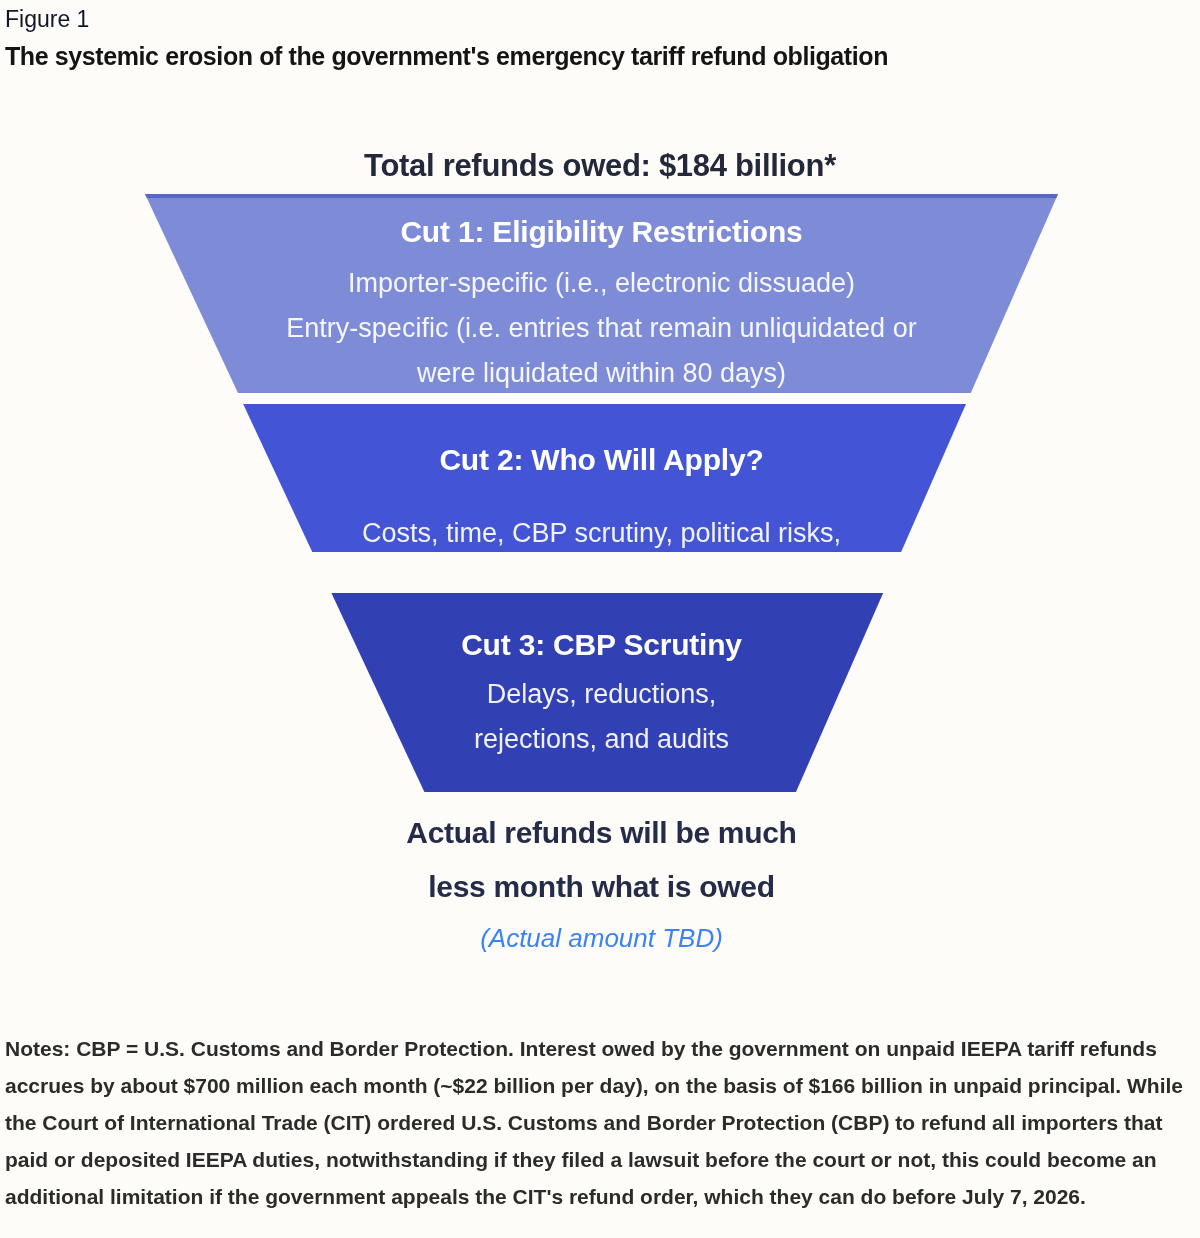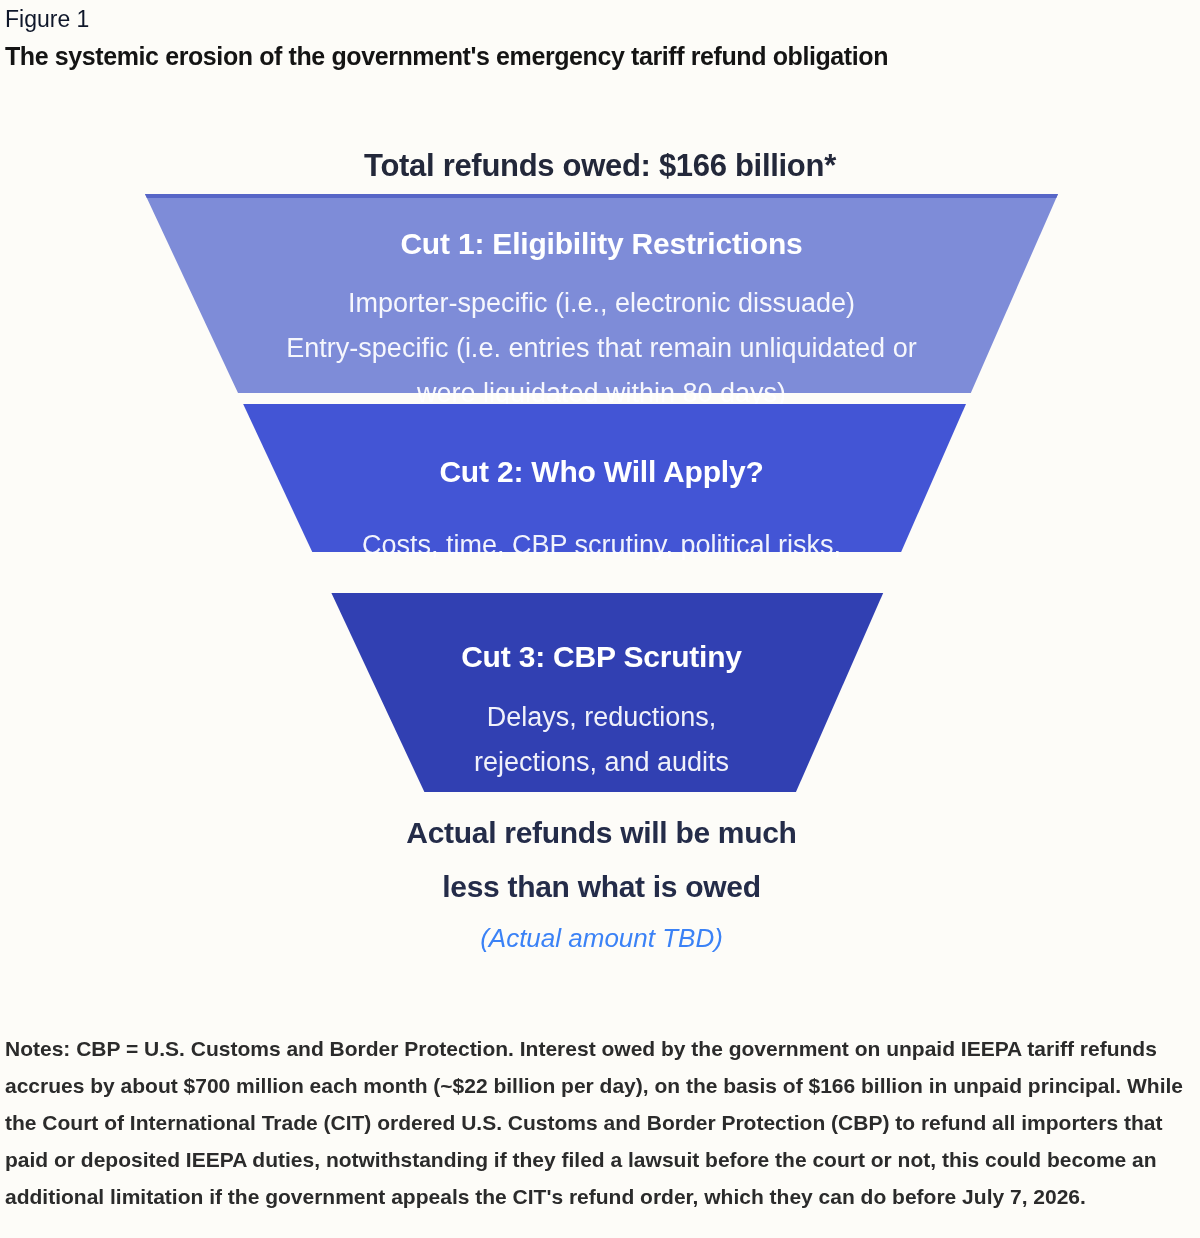--- a/index.html
+++ b/index.html
@@ -27,21 +27,21 @@
     position:absolute;top:194px;left:145px;width:913px;height:598px;
     clip-path:polygon(0 0, 100% 0, 71.3% 100%, 30.6% 100%);
   }
   .funnel-topline{
     position:absolute;top:0;left:0;width:100%;height:4px;z-index:2;
   }
   .fs{position:absolute;left:0;width:100%;text-align:center;color:#fff;}
   .fs1{top:0;height:199px;}
   .fs2{top:210px;height:148px;}
   .fs3{top:399px;height:199px;}
-  .fs h3{margin:16px;font-weight:bold;font-size:30px;letter-spacing:-0.2px;color:#ffffff;}
+  .fs h3{margin:4px;font-weight:bold;font-size:30px;letter-spacing:-0.2px;color:#ffffff;}
   .fs1 h3{padding-top:13px;line-height:42px;}
   .fs2 h3{padding-top:30px;line-height:44px;}
   .fs3 h3{padding-top:26px;line-height:44px;}
   .fs .ln{font-size:27px;line-height:45px;color:rgba(255,255,255,0.93);white-space:nowrap;}
   .fs1 .body{margin-top:8px;}
   .fs2 .body{margin-top:29px;}
   .fs3 .body{margin-top:5px;}
   .bottom-label{
     position:absolute;top:806px;left:145px;width:913px;
     text-align:center;font-size:30px;font-weight:bold;line-height:54px;
@@ -58,21 +58,21 @@
 </style>
 </head>
 <body>
 
 <div class="canvas">
 
   <div class="fig-label">Figure 1</div>
 
   <div class="fig-title">The systemic erosion of the government's emergency tariff refund obligation</div>
 
-  <div class="total-heading">Total refunds owed: $166 billion*</div>
+  <div class="total-heading">Total refunds owed: $184 billion*</div>
 
   <div class="funnel">
     <div class="funnel-topline" style="background: rgb(87, 102, 199);"></div>
 
     <section class="fs fs1" style="background: rgb(126, 140, 216);">
       <h3>Cut 1: Eligibility Restrictions</h3>
       <div class="body">
         <div class="ln">Importer-specific (i.e., electronic dissuade)</div>
         <div class="ln">Entry-specific (i.e. entries that remain unliquidated or</div>
         <div class="ln">were liquidated within 80 days)</div>
@@ -90,20 +90,20 @@
       <h3>Cut 3: CBP Scrutiny</h3>
       <div class="body">
         <div class="ln">Delays, reductions,</div>
         <div class="ln">rejections, and audits</div>
       </div>
     </section>
   </div>
 
   <div class="bottom-label">
     <div>Actual refunds will be much</div>
-    <div>less than what is owed</div>
+    <div>less month what is owed</div>
   </div>
 
   <div class="tbd">(Actual amount TBD)</div>
 
   <p class="notes">Notes: CBP = U.S. Customs and Border Protection. Interest owed by the government on unpaid IEEPA tariff refunds accrues by about $700 million each month (~$22 billion per day), on the basis of $166 billion in unpaid principal. While the Court of International Trade (CIT) ordered U.S. Customs and Border Protection (CBP) to refund all importers that paid or deposited IEEPA duties, notwithstanding if they filed a lawsuit before the court or not, this could become an additional limitation if the government appeals the CIT's refund order, which they can do before July 7, 2026.</p>
 
 </div>
 
 </body></html>

